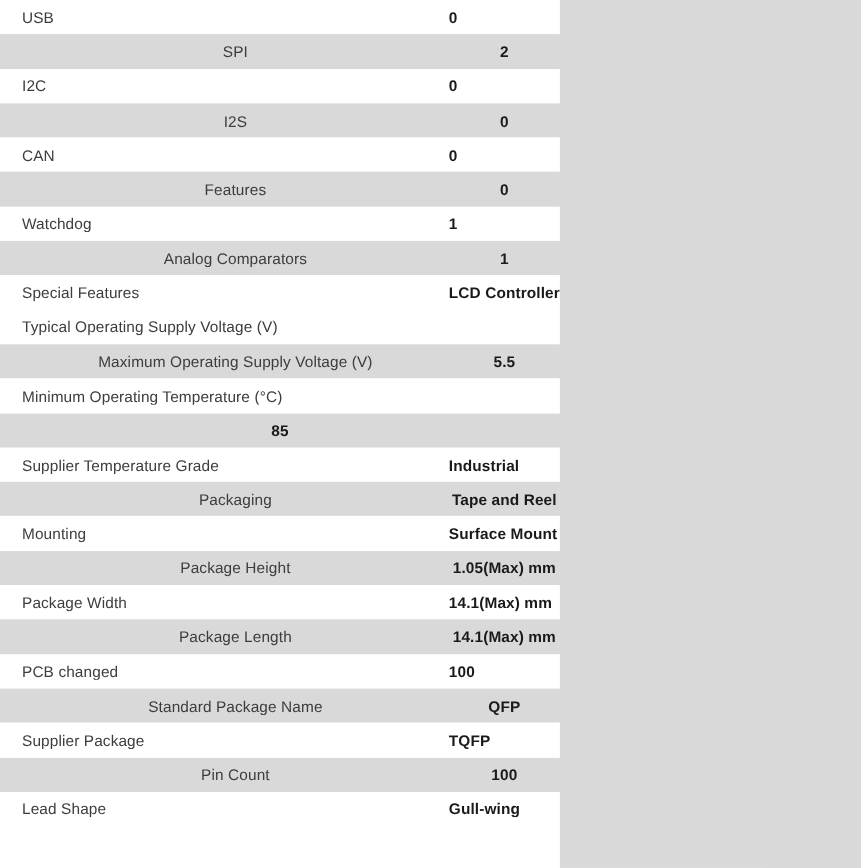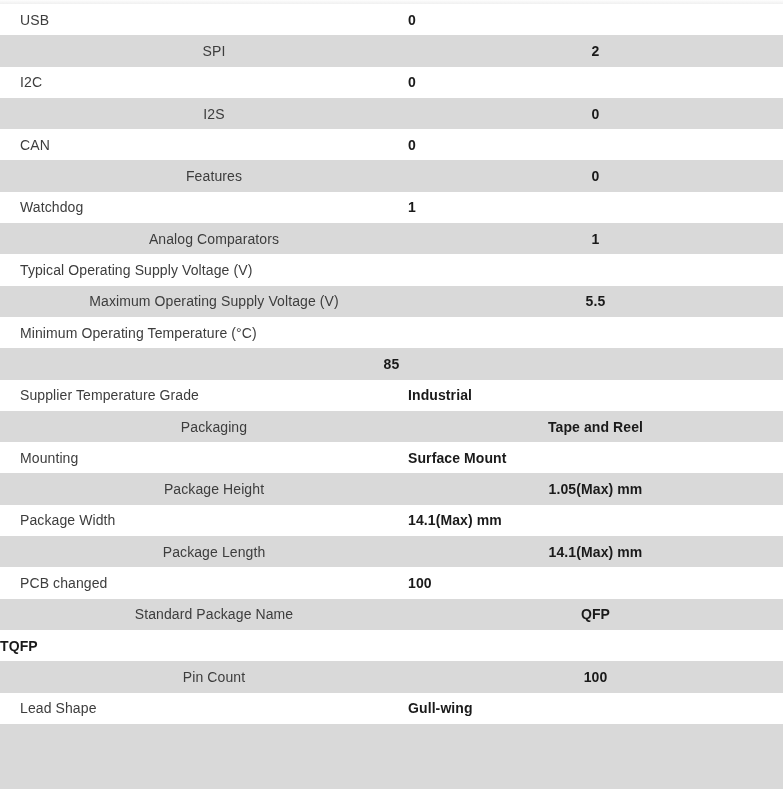--- a/index.html
+++ b/index.html
@@ -5,21 +5,21 @@
   html, body {
     margin: 0;
     padding: 0;
     background: #ffffff;
     font-family: "Liberation Sans", sans-serif;
   }
   #spec-table {
     width: 783px;
     height: 789px;
     display: flex;
-    flex-direction: column;
+    flex-direction: row;
     overflow: hidden;
     background: var(--row-bg, #ffffff);
   }
   .top-strip {
     height: 4px;
     flex: 0 0 auto;
     background: linear-gradient(to bottom, #fdfdfd, #f0f0f0);
   }
   .spec-row {
     flex: 0 0 31.3px;
@@ -91,20 +91,24 @@
   </div>
       <div class="spec-row">
     <div class="cell-label">Watchdog</div>
     <div class="cell-value">1</div>
   </div>
       <div class="spec-row alt">
     <div class="cell-label">Analog Comparators</div>
     <div class="cell-value">1</div>
   </div>
       <div class="spec-row">
+    <div class="cell-label">Special Features</div>
+    <div class="cell-value">LCD Controller</div>
+  </div>
+      <div class="spec-row">
     <div class="cell-label">Typical Operating Supply Voltage (V)</div>
   </div>
       <div class="spec-row alt">
     <div class="cell-label">Maximum Operating Supply Voltage (V)</div>
     <div class="cell-value">5.5</div>
   </div>
       <div class="spec-row">
     <div class="cell-label">Minimum Operating Temperature (°C)</div>
   </div>
       <div class="spec-row alt">
@@ -136,20 +140,21 @@
   </div>
       <div class="spec-row">
     <div class="cell-label">PCB changed</div>
     <div class="cell-value">100</div>
   </div>
       <div class="spec-row alt">
     <div class="cell-label">Standard Package Name</div>
     <div class="cell-value">QFP</div>
   </div>
       <div class="spec-row">
+    <div class="cell-label">Supplier Package</div>
     <div class="cell-value">TQFP</div>
   </div>
       <div class="spec-row alt">
     <div class="cell-label">Pin Count</div>
     <div class="cell-value">100</div>
   </div>
       <div class="spec-row">
     <div class="cell-label">Lead Shape</div>
     <div class="cell-value">Gull-wing</div>
   </div>

